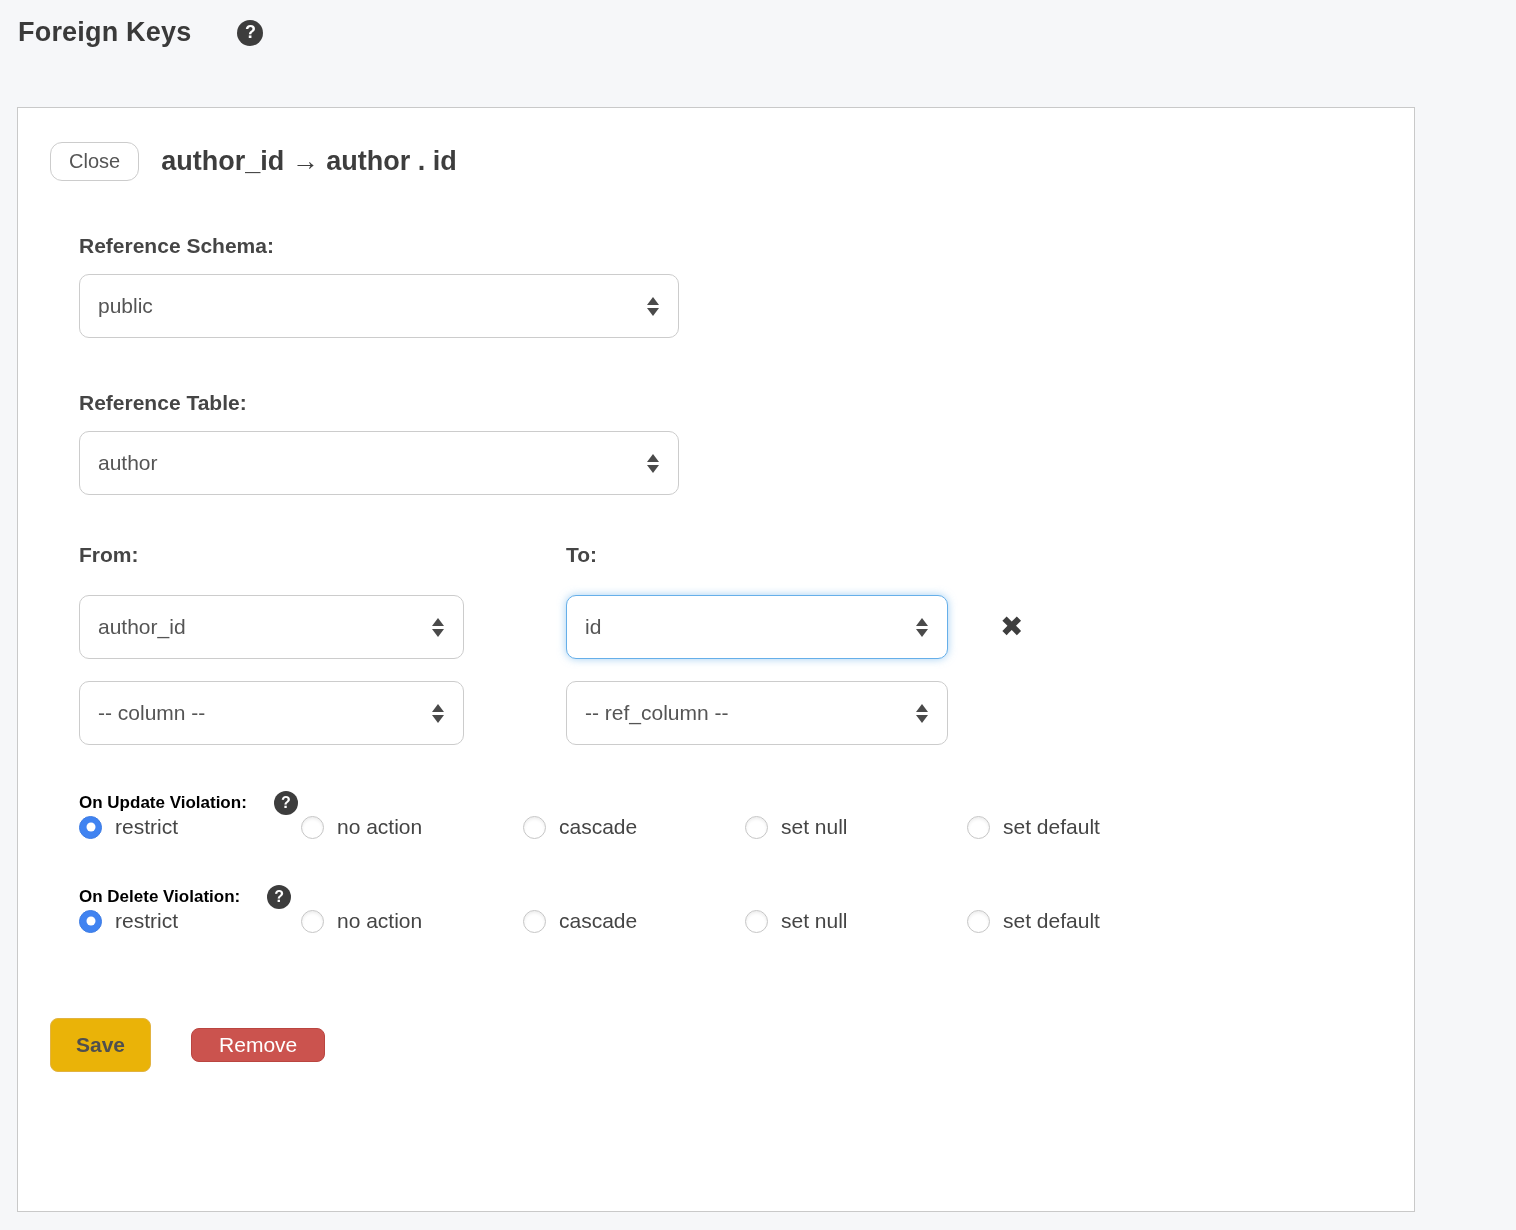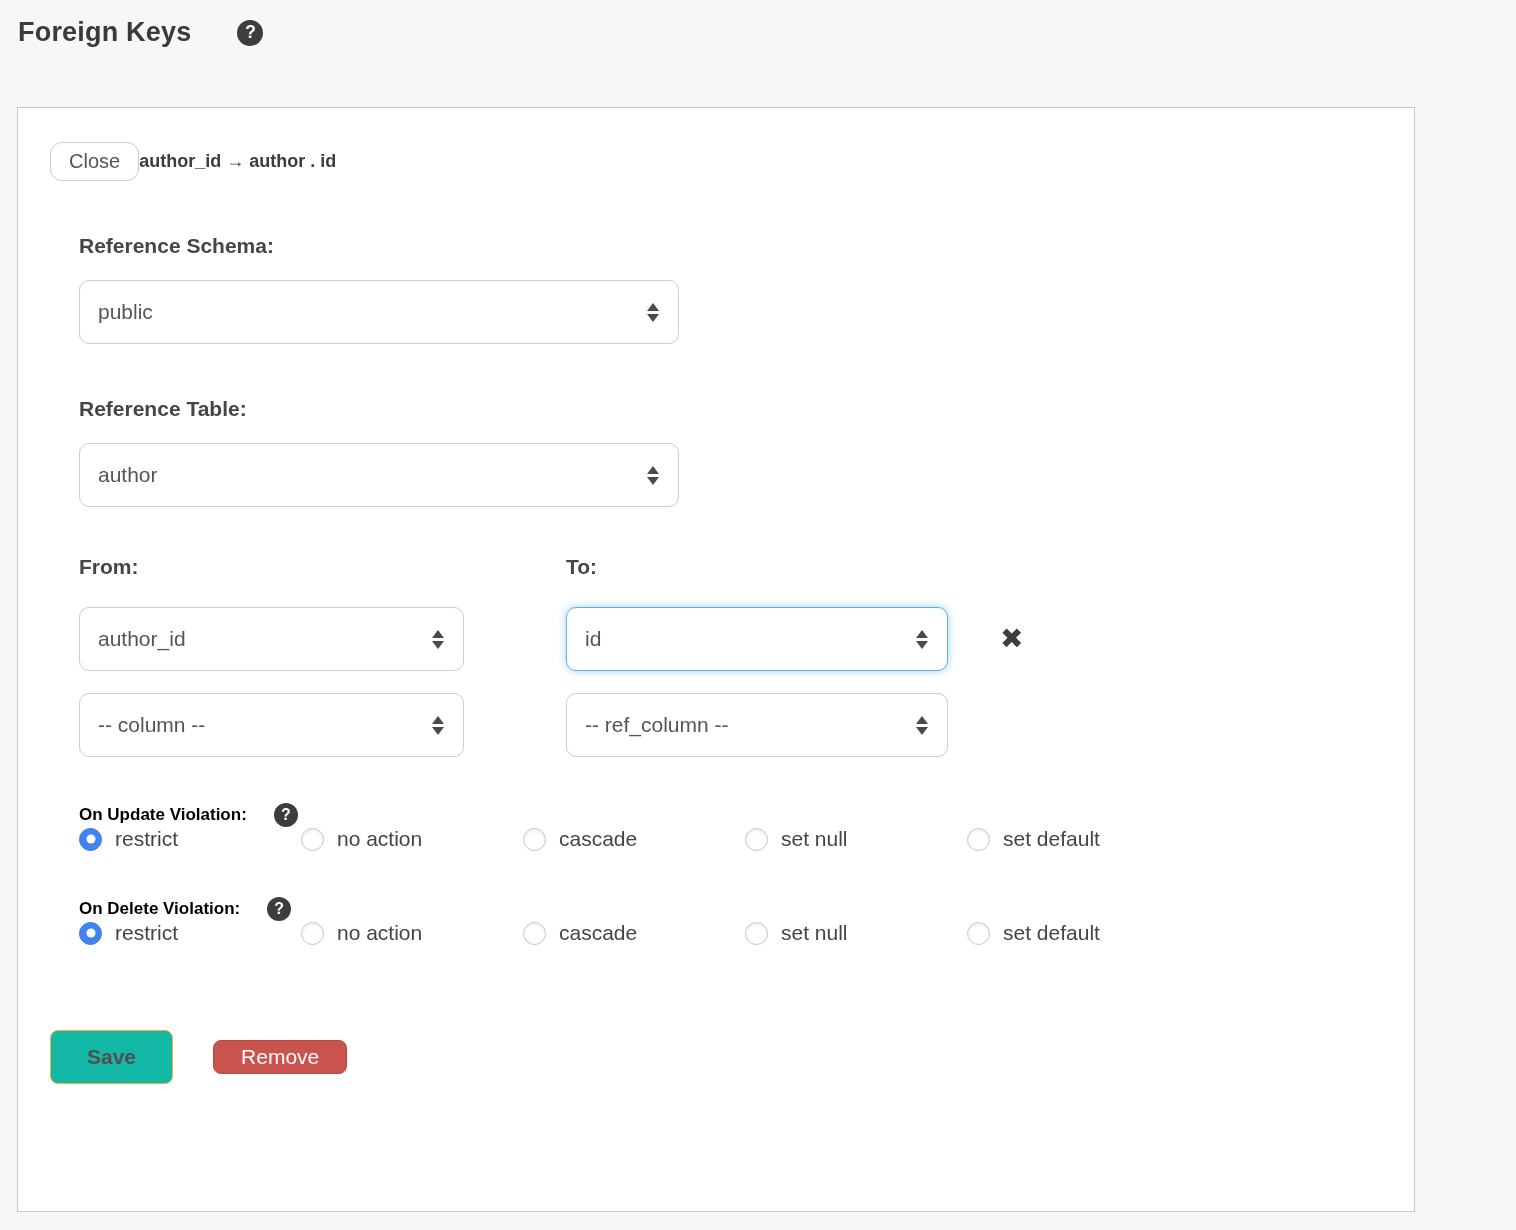--- a/index.html
+++ b/index.html
@@ -42,41 +42,42 @@
   .editor-head { display: flex; align-items: center; }
   .btn-close {
     font-family: inherit;
     font-size: 20px; color: #555555;
     background: #ffffff;
     border: 1px solid #cccccc; border-radius: 12px;
     padding: 7px 18px;
     cursor: pointer;
   }
   .fk-heading {
-    font-size: 18px; font-weight: bold; color: #3d3d3d;
+    margin-left: 22px;
+    font-size: 27px; font-weight: bold; color: #3d3d3d;
   }
 
   .form { margin-left: 29px; }
 
   .field-label {
     margin-top: 53px;
     font-size: 21px; font-weight: bold; color: #454545;
   }
   .section-label-row {
     margin-top: 46px;
     display: flex; align-items: center;
   }
   .section-label-row .help-icon { margin-left: 27px; }
   .section-label {
     font-size: 17px; font-weight: bold; color: #000000;
   }
 
   
   .select {
-    margin-top: 22px;
+    margin-top: 16px;
     height: 64px;
     background: #ffffff;
     border: 1px solid #cccccc; border-radius: 10px;
     display: flex; align-items: center; justify-content: space-between;
     padding: 0 19px 0 18px;
     font-size: 21px; color: #555555;
     cursor: pointer;
   }
   .select.wide { width: 600px; }
   .select.half { width: 385px; margin-top: 0; }
@@ -138,24 +139,24 @@
   }
   .radio-label {
     margin-left: 13px;
     font-size: 21px; color: #454545;
   }
 
   
   .actions { margin-top: 85px; display: flex; align-items: center; }
   .btn-save {
     font-family: inherit;
-    background: #14b8a6;
+    background: #eab308;
     border: 1px solid #e2b341; border-radius: 8px;
     color: #4f4f4f; font-size: 21px; font-weight: bold;
-    padding: 14px 36px;
+    padding: 14px 25px;
     cursor: pointer;
   }
   .btn-remove {
     font-family: inherit;
     margin-left: 40px;
     background: #cb534e;
     border: 1px solid #ba4540; border-radius: 8px;
     color: #ffffff; font-size: 21px;
     padding: 4px 27px;
     cursor: pointer;

